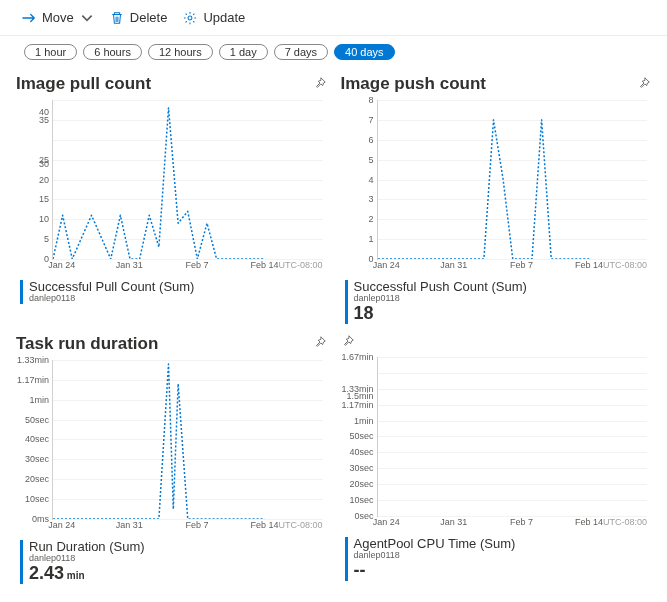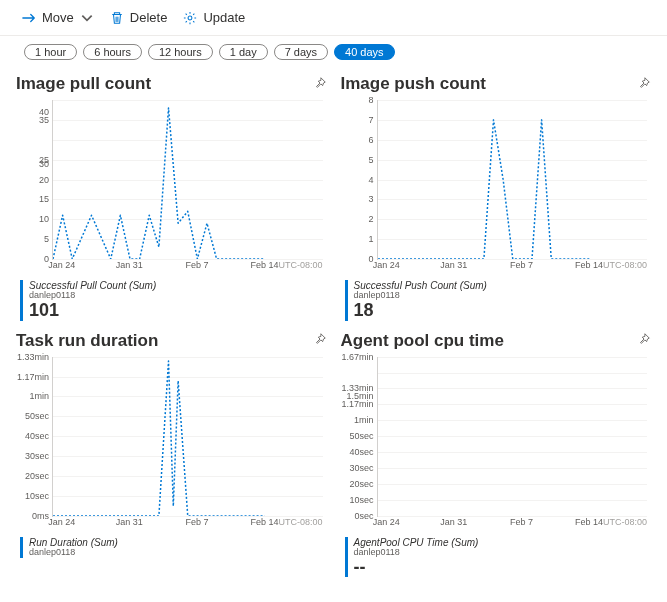--- a/index.html
+++ b/index.html
@@ -110,21 +110,21 @@
     right: 0;
     font-size: 9px;
     color: #a19f9d;
   }
   .legend {
     border-left: 3px solid #0078d4;
     padding-left: 6px;
     margin-top: 6px;
     margin-left: 4px;
   }
-  .legend-label { font-size: 10px; color: #323130; line-height: 1.1; font-style: italic; }
+  .legend-label { font-size: 13px; color: #323130; line-height: 1.1; }
   .legend-sub { font-size: 9px; color: #605e5c; line-height: 1.1; }
   .legend-val { font-size: 18px; font-weight: 700; color: #323130; line-height: 1.1; }
   .legend-val .unit { font-size: 10px; font-weight: 600; }
   .chart-svg { position:absolute; left:0; top:0; width:100%; height:100%; }
   .chart-svg polyline {
     fill: none;
     stroke: #0078d4;
     stroke-width: 1.5;
     stroke-dasharray: 2 2;
     stroke-linejoin: round;
@@ -201,21 +201,20 @@
       <div class="x-axis">
         <div class="x-tick" style="left: 3.57143%;">Jan 24</div>
         <div class="x-tick" style="left: 28.5714%;">Jan 31</div>
         <div class="x-tick" style="left: 53.5714%;">Feb 7</div>
         <div class="x-tick" style="left: 78.5714%;">Feb 14</div>
         <div class="tz">UTC-08:00</div>
       </div>
       <div class="legend">
         <div class="legend-label">Successful Pull Count (Sum)</div>
         <div class="legend-sub">danlep0118</div>
-        <div class="legend-val">101</div>
       </div>
     </div>
     <div class="card">
       <div class="card-header">
         <div class="card-title">Image push count</div>
         <div class="pin-icon"><svg viewBox="0 0 16 16">
             <path d="M9 2l5 5-2 1-1 3-2-2-4 4-1-1 4-4-2-2 3-1z" stroke="#605e5c" stroke-width="1" fill="none" stroke-linejoin="round"></path>
           </svg></div>
       </div>
       <div class="chart-area">
@@ -287,25 +286,25 @@
       <div class="x-axis">
         <div class="x-tick" style="left: 3.57143%;">Jan 24</div>
         <div class="x-tick" style="left: 28.5714%;">Jan 31</div>
         <div class="x-tick" style="left: 53.5714%;">Feb 7</div>
         <div class="x-tick" style="left: 78.5714%;">Feb 14</div>
         <div class="tz">UTC-08:00</div>
       </div>
       <div class="legend">
         <div class="legend-label">Run Duration (Sum)</div>
         <div class="legend-sub">danlep0118</div>
+        <div class="legend-val">2.43<span class="unit"> min</span></div>
       </div>
     </div>
     <div class="card">
       <div class="card-header">
-        <div class="card-title">Agent pool cpu time</div>
         <div class="pin-icon"><svg viewBox="0 0 16 16">
             <path d="M9 2l5 5-2 1-1 3-2-2-4 4-1-1 4-4-2-2 3-1z" stroke="#605e5c" stroke-width="1" fill="none" stroke-linejoin="round"></path>
           </svg></div>
       </div>
       <div class="chart-area">
         <div class="gridline" style="top: 0%;"></div>
         <div class="y-tick" style="top: 0%;">1.67min</div>
         <div class="gridline" style="top: 10%;"></div>
         <div class="y-tick" style="top: 10%; margin-top: 23px;">1.5min</div>
         <div class="gridline" style="top: 20%;"></div>

